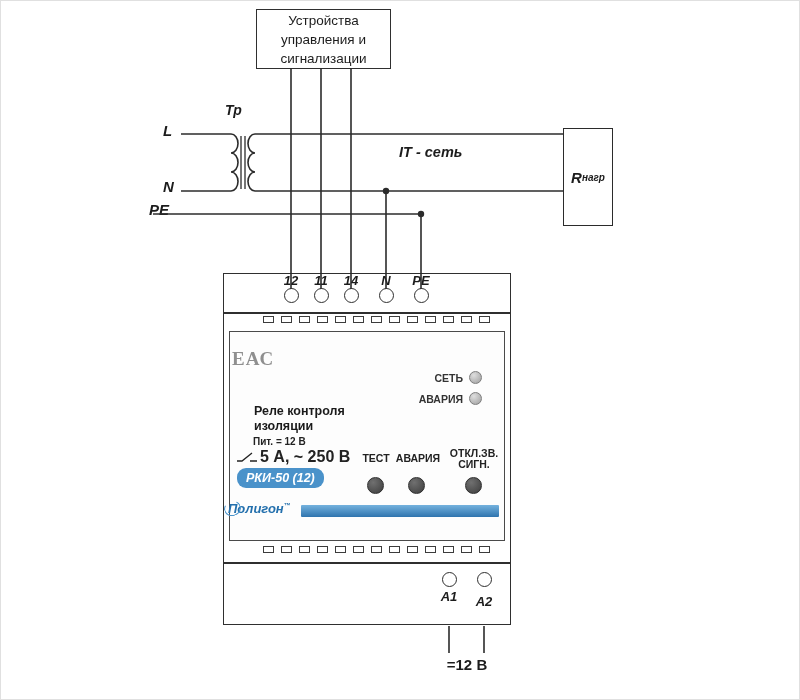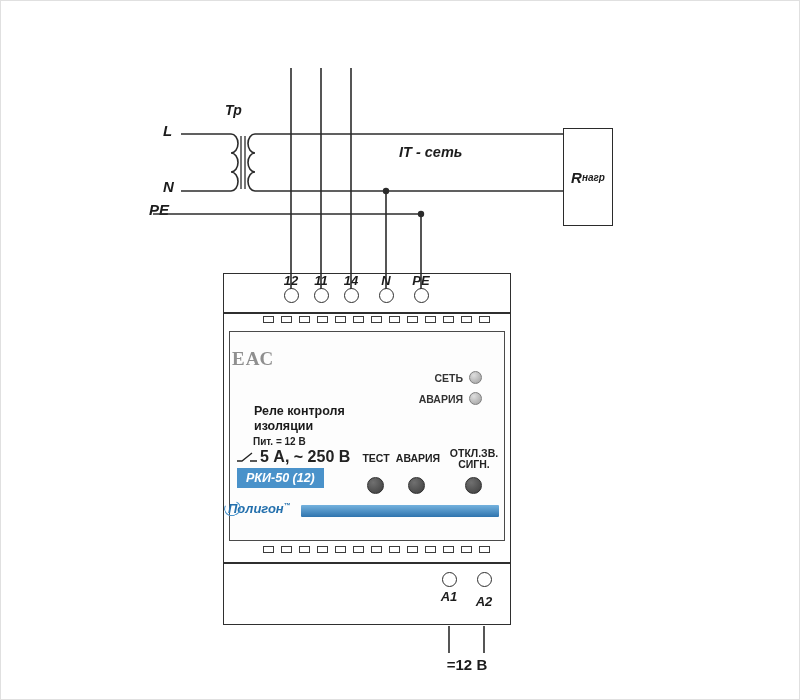--- a/index.html
+++ b/index.html
@@ -30,21 +30,21 @@
                background:#fff;margin:0 auto;box-sizing:border-box;}
   .vents{position:absolute;left:262px;display:flex;gap:7px;z-index:2;}
   .vents span{width:11px;height:7px;border:1px solid #3c3c3c;display:block;box-sizing:border-box;background:#fff;}
   .led{position:absolute;width:13px;height:13px;border-radius:50%;border:1px solid #7d7d7d;
        background:radial-gradient(circle at 35% 30%,#dedede,#9e9e9e);z-index:2;box-sizing:border-box;}
   .led-lbl{position:absolute;width:100px;text-align:right;font-weight:bold;font-size:10.5px;color:#333;z-index:2;}
   .btn{position:absolute;width:17px;height:17px;border-radius:50%;border:1px solid #2e2e2e;
        background:radial-gradient(circle at 35% 30%,#707070,#3d3d3d);z-index:2;box-sizing:border-box;}
   .btn-lbl{position:absolute;text-align:center;font-weight:bold;font-size:10.5px;line-height:11px;color:#222;z-index:2;}
   .model-badge{position:absolute;left:236px;top:467px;padding:3px 9px;background:#4a92ca;color:#fff;
-               font-style:italic;font-weight:bold;font-size:12.5px;border-radius:0;z-index:2;}
+               font-style:italic;font-weight:bold;font-size:12.5px;border-radius:9px;z-index:2;}
   .brand{position:absolute;left:227px;top:500px;font-style:italic;font-weight:bold;font-size:13px;
          color:#2470ad;z-index:2;}
   .brand .swoosh{position:absolute;left:-4px;top:0px;width:15px;height:13px;border:1.6px solid #4a94cc;
                  border-radius:50%;border-top-color:transparent;transform:rotate(-18deg);}
   .brand sup{font-size:7px;}
   .bluebar{position:absolute;left:300px;top:504px;width:198px;height:12px;z-index:2;
            background:linear-gradient(#74b2de,#2f74ae);border-radius:1px;}
   .watermark{position:absolute;left:233px;top:328px;font-size:31px;color:#9c9c9c;opacity:.78;
              letter-spacing:.5px;z-index:7;font-weight:400;}
   .eac{position:absolute;left:231px;top:347px;font-family:"Liberation Serif",serif;font-weight:bold;
@@ -85,20 +85,25 @@
 
       <path d="M448,625 V652"></path>
       <path d="M483,625 V652"></path>
     </g>
     <g fill="#2b2b2b" stroke="none">
       <circle cx="385" cy="190" r="3.2"></circle>
       <circle cx="420" cy="213" r="3.2"></circle>
     </g>
   </svg>
 
+  <div class="ctrl-box">
+    <span>Устройства</span>
+    <span>управления и</span>
+    <span>сигнализации</span>
+  </div>
 
   <div class="lbl wire-lbl" style="left:224px;top:101px;font-size:14px;">Тр</div>
   <div class="lbl wire-lbl" style="left:162px;top:121px;">L</div>
   <div class="lbl wire-lbl" style="left:162px;top:177px;">N</div>
   <div class="lbl wire-lbl" style="left:148px;top:200px;">PE</div>
   <div class="lbl wire-lbl" style="left:398px;top:111px;font-size:14.5px;margin-top:32px;">IT - сеть</div>
 
   <div class="load-box">
     <span>R</span>
       <span class="sub">нагр</span>

